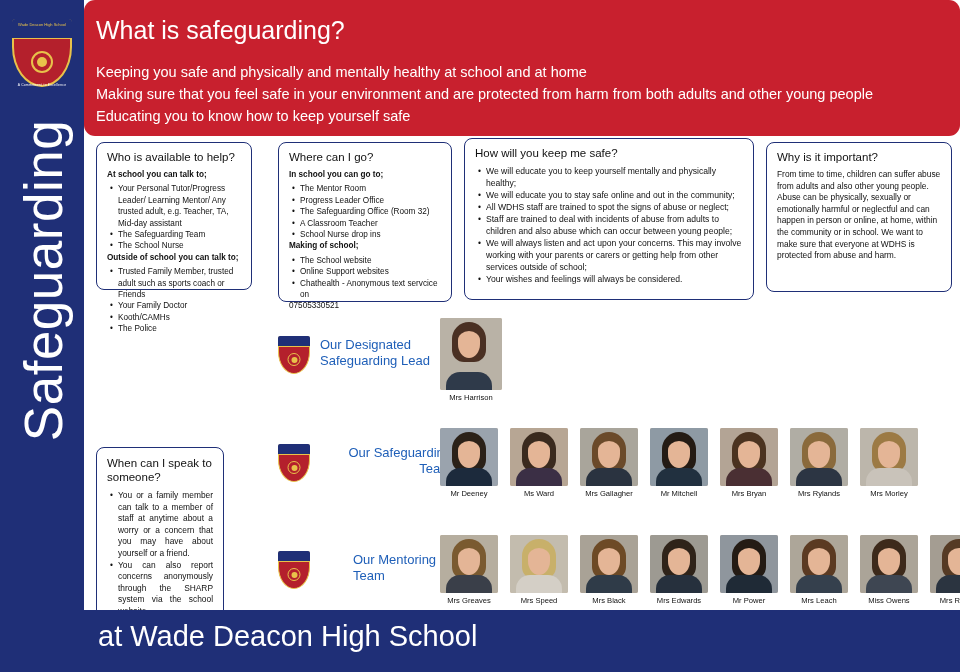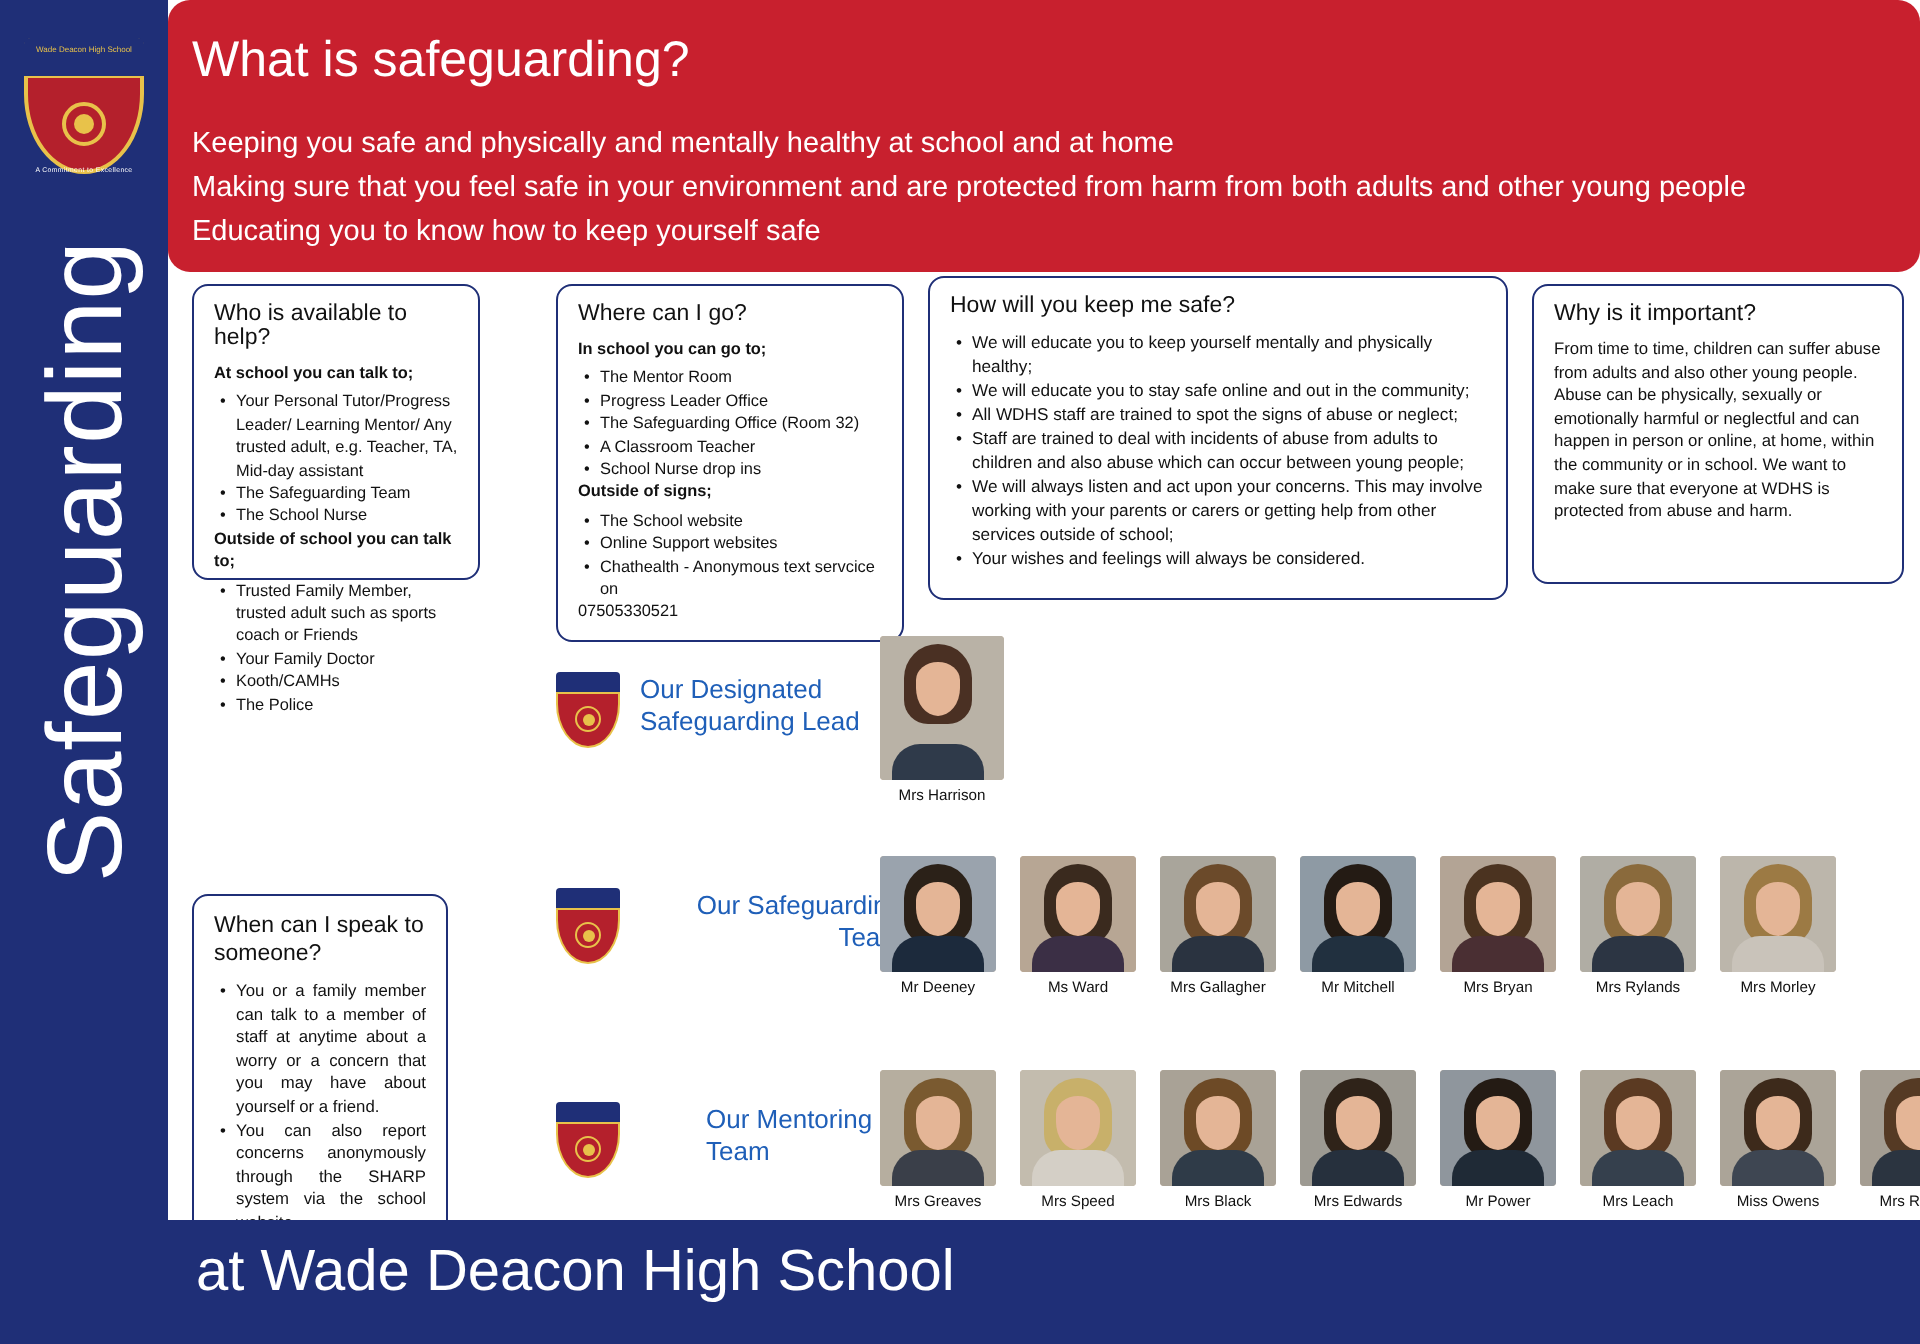--- a/index.html
+++ b/index.html
@@ -182,22 +182,22 @@
     padding-left: 0;
     margin: 0;
   }
   .box ul li:before {
     content: "\2022";
     position: absolute;
     left: -8px;
     top: 0;
   }
   .box p { margin: 0 0 3px 0; }
-  #box-help   { left: 96px;  top: 142px; width: 144px; height: 148px; }
-  #box-where  { left: 278px; top: 142px; width: 174px; height: 179px; }
+  #box-help   { left: 96px;  top: 142px; width: 156px; height: 148px; }
+  #box-where  { left: 278px; top: 142px; width: 174px; height: 160px; }
   #box-safe   { left: 464px; top: 138px; width: 290px; height: 162px; }
   #box-why    { left: 766px; top: 142px; width: 186px; height: 150px; }
   #box-when   { left: 96px;  top: 412px; width: 128px; height: 172px; margin-top: 35px; }
   #box-safe .body { font-size: 8.6px; line-height: 12px; }
   #box-why .body  { font-size: 8.4px; line-height: 11.6px; }
   #box-when .body { font-size: 8.4px; line-height: 11.6px; text-align: justify; }
   #box-when h3 { line-height: 14px; }
   
   .team-label {
     position: absolute;
@@ -322,21 +322,21 @@
     <h3>Where can I go?</h3>
     <div class="body">
       <p class="strong">In school you can go to;</p>
       <ul>
         <li>The Mentor Room</li>
         <li>Progress Leader Office</li>
         <li>The Safeguarding Office (Room 32)</li>
         <li>A Classroom Teacher</li>
         <li>School Nurse drop ins</li>
       </ul>
-      <p class="strong">Outside of signs;</p>
+      <p class="strong">Making of school;</p>
       <ul>
         <li>The School website</li>
         <li>Online Support websites</li>
         <li>Chathealth - Anonymous text servcice on</li>
       </ul>
       <p>07505330521</p>
     </div>
   </div>
 
   <div class="box" id="box-safe">

